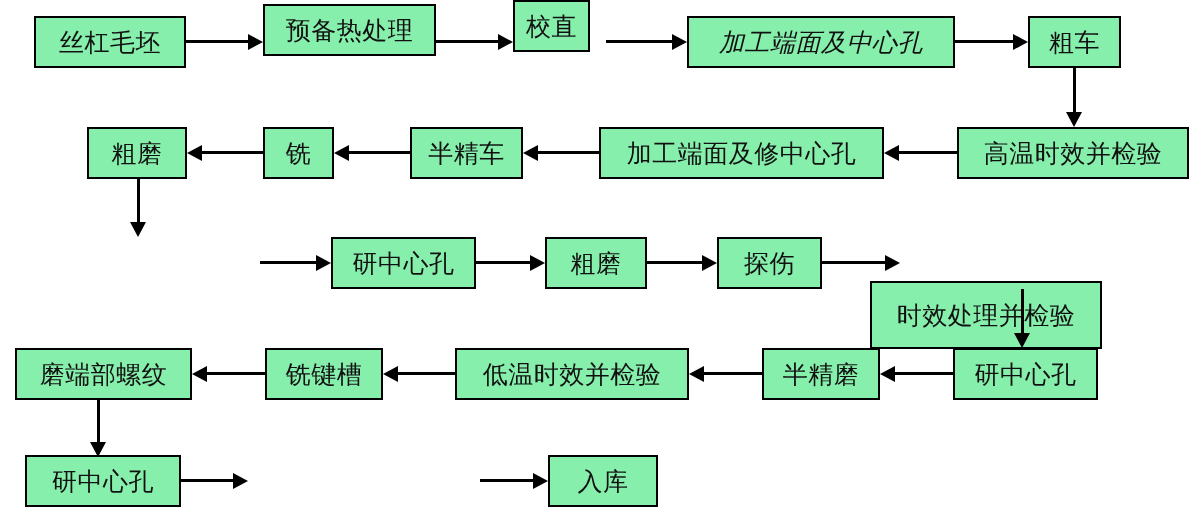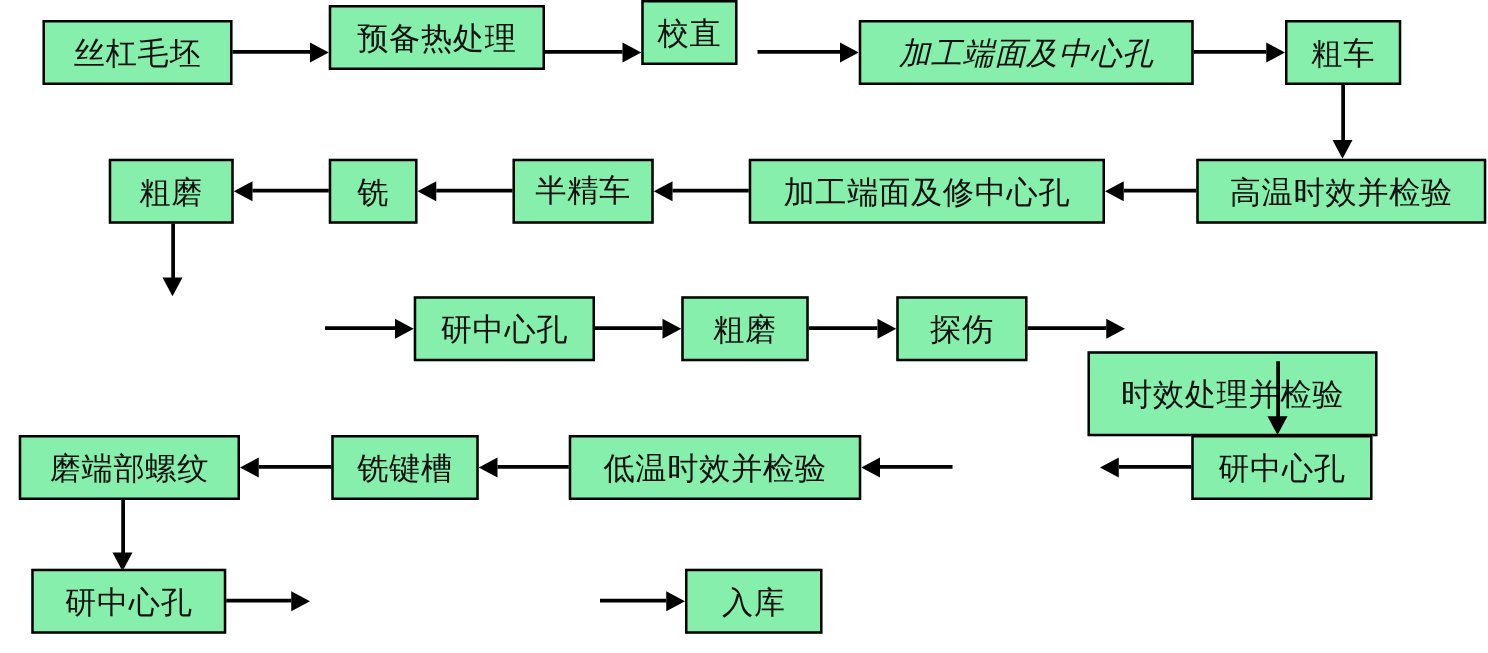--- a/index.html
+++ b/index.html
@@ -121,20 +121,21 @@
 
   <div class="node" style="left:870px; top:237px; width:232px; height:68px;margin-top:44px;">时效处理并检验</div>
 
   <div class="conn v" style="left:1021px; top:289px; height:47px;"></div>
   <div class="arrow down" style="left:1014px; top:333px;"></div>
 
   <div class="node" style="left:953px; top:348px; width:145px; height:52px;">研中心孔</div>
   <div class="conn h" style="left:895px; top:372px; width:58px;"></div>
   <div class="arrow left" style="left:880px; top:366px;"></div>
 
+  <div class="node" style="left:762px; top:348px; width:118px; height:52px;">半精磨</div>
   <div class="conn h" style="left:704px; top:372px; width:58px;"></div>
   <div class="arrow left" style="left:689px; top:366px;"></div>
 
   <div class="node" style="left:455px; top:348px; width:234px; height:52px;">低温时效并检验</div>
   <div class="conn h" style="left:398px; top:372px; width:57px;"></div>
   <div class="arrow left" style="left:383px; top:366px;"></div>
 
   <div class="node" style="left:265px; top:348px; width:118px; height:52px;">铣键槽</div>
   <div class="conn h" style="left:207px; top:372px; width:58px;"></div>
   <div class="arrow left" style="left:192px; top:366px;"></div>

